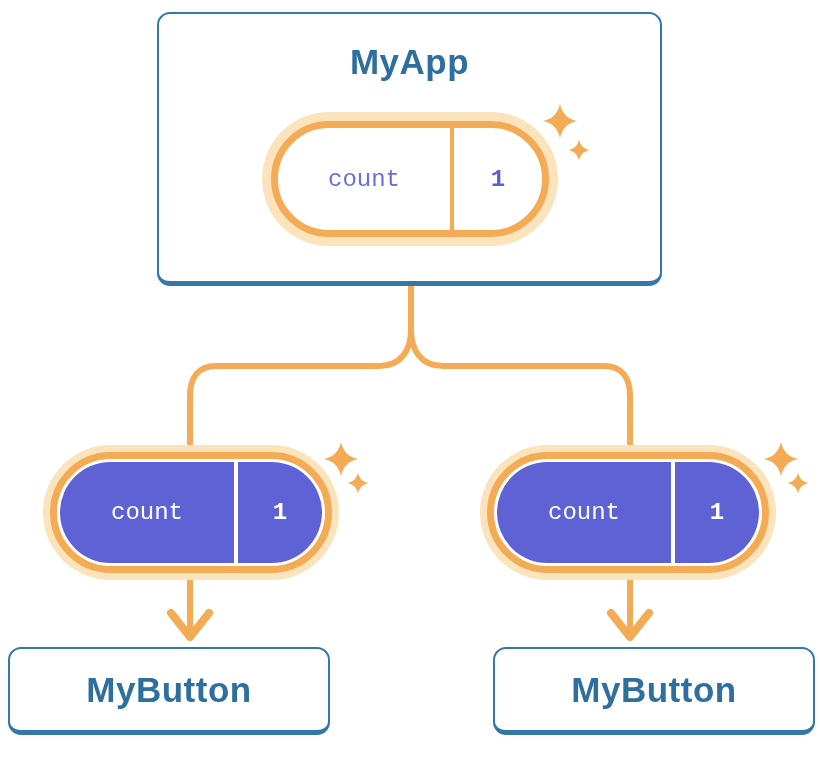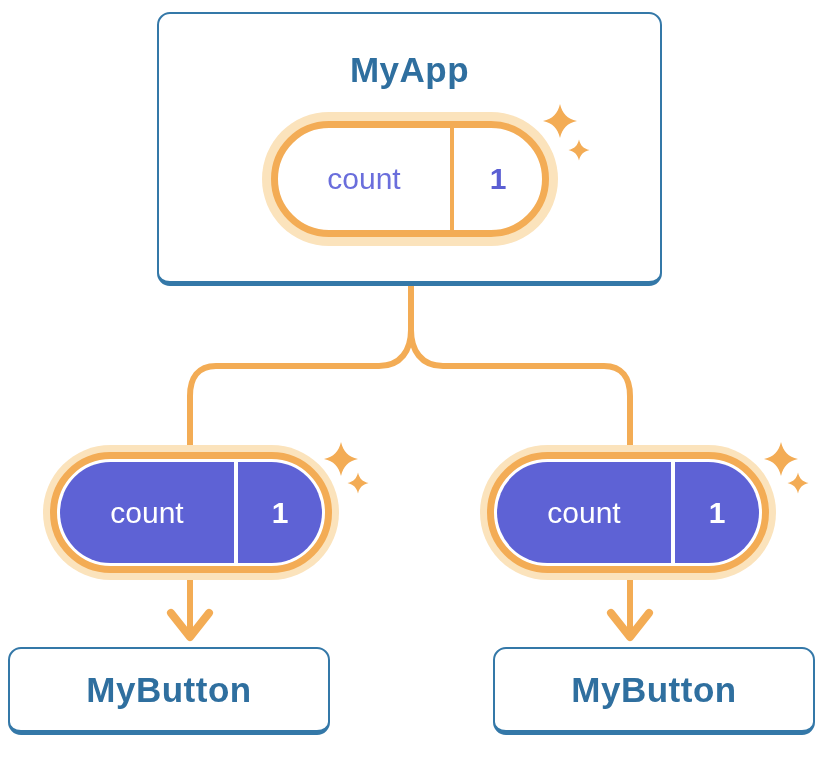--- a/index.html
+++ b/index.html
@@ -54,21 +54,21 @@
     left: 157px; top: 12px;
     width: 505px; height: 274px;
   }
   .card-title {
     text-align: center;
     font-size: 35px;
     font-weight: 700;
     color: #2F6F9F;
     letter-spacing: 0.5px;
   }
-  .root-card .card-title { margin-top: 36px; }
+  .root-card .card-title { margin-top: 28px; }
 
   .card.child-card {
     width: 322px; height: 88px;
     top: 647px;
     display: flex;
     align-items: center;
     justify-content: center;
   }
   .card.child-card.left  { left: 8px; }
   .card.child-card.right { left: 493px; }
@@ -112,21 +112,22 @@
     background: #5E62D5;
     border-radius: 999px;
     display: flex;
     align-items: stretch;
     overflow: hidden;
   }
   .pill-cell {
     display: flex;
     align-items: center;
     justify-content: center;
-    font-size: 30px;
+    font-size: 24px;
+    font-family: Liberation Mono, monospace;
   }
   .pill-cell.name  { flex: 1; }
   .pill-cell.value { width: 88px; font-weight: 700; }
 
   .state-pill .pill-cell.name  { color: #6A6EDC; }
   .state-pill .pill-cell.value { color: #5B5FD3; }
   .prop-pill  .pill-cell.name,
   .prop-pill  .pill-cell.value { color: #ffffff; }
   .prop-pill  .pill-cell.value { width: 84px; }
 

